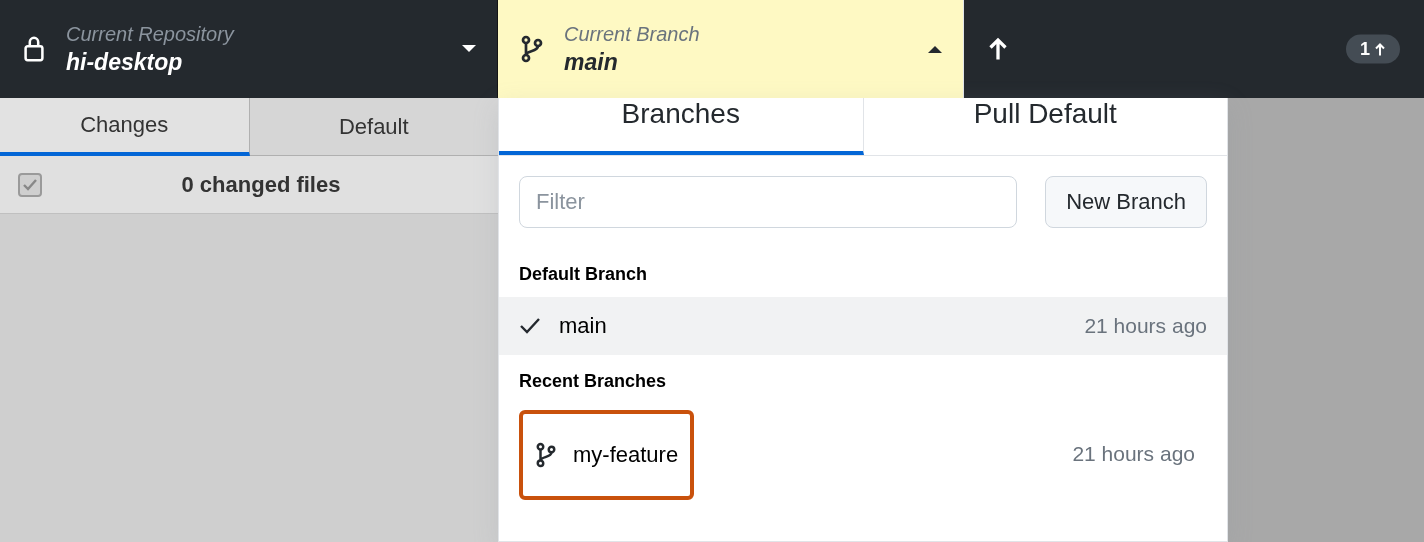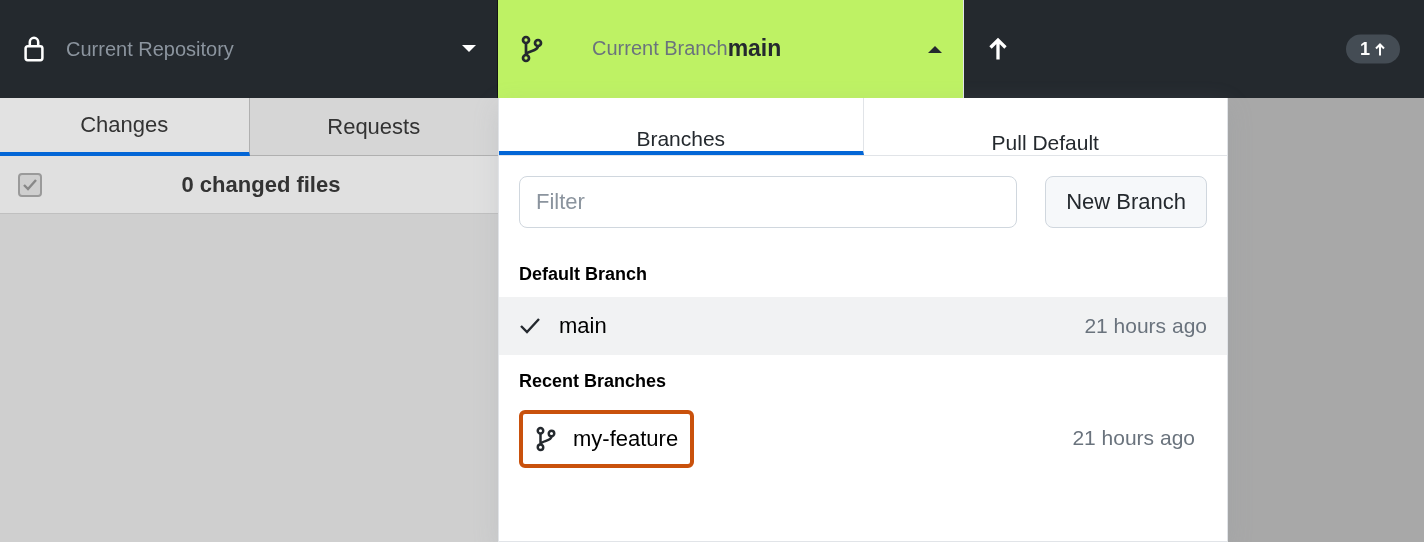--- a/index.html
+++ b/index.html
@@ -18,24 +18,24 @@
     color: #fff;
   }
   .toolbar-section {
     display: flex;
     align-items: center;
     padding: 0 20px;
     border-right: 1px solid #141414;
     position: relative;
   }
   .toolbar-section.repo { width: 498px; }
-  .toolbar-section.branch { width: 466px; background: #bef264; color: #24292e; border-right: 1px solid #e1e4e8; gap: 28px; }
+  .toolbar-section.branch { width: 466px; background: #fef9c3; color: #24292e; border-right: 1px solid #e1e4e8; }
   .toolbar-section.push { flex: 1; border-right: none; }
   .tb-icon { width: 28px; flex-shrink: 0; margin-right: 18px; display:flex; align-items:center; justify-content:center; }
-  .tb-text { display: flex; flex-direction: row; }
+  .tb-text { display: flex; flex-direction: column; font-style: italic; }
   .tb-label { font-size: 20px; color: #8b949e; line-height: 1.4; }
   .toolbar-section.branch .tb-label { color: #6a737d; }
   .tb-value { font-size: 23px; font-weight: 600; line-height: 1.3; }
   .chevron { margin-left: auto; }
   .badge {
     position: absolute;
     right: 24px;
     top: 50%;
     transform: translateY(-50%);
     background: #444c54;
@@ -108,23 +108,23 @@
     box-shadow: 0 8px 24px rgba(140,149,159,.2);
   }
   .dd-tabs {
     display: flex;
     height: 58px;
     border-bottom: 1px solid #e1e4e8;
   }
   .dd-tab {
     flex: 1;
     display: flex;
-    align-items: flex-end;
+    align-items: flex-start;
     justify-content: center;
-    font-size: 21px;
+    font-size: 28px;
     color: #24292e;
     border-right: 1px solid #e1e4e8;
   }
   .dd-tab:last-child { border-right: none; }
   .dd-tab.active { border-bottom: 4px solid #0366d6; }
   .filter-row {
     display: flex;
     gap: 16px;
     padding: 20px;
   }
@@ -161,41 +161,42 @@
   .branch-item.selected { background: #f1f2f3; }
   .branch-item .bi-icon { width: 28px; margin-right: 12px; display:flex; align-items:center; }
   .branch-item .bi-name { flex: 1; }
   .branch-item .bi-time { color: #6a737d; font-size: 21px; }
   .recent-wrap { padding: 0 12px; }
   .highlight-box {
     border: 4px solid #c9510c;
     border-radius: 6px;
     display: inline-flex;
     align-items: center;
-    padding: 12px 12px;
+    padding: 28px 12px;
     margin-top: 2px;
   }
   .highlight-box .bi-icon { width: 28px; margin-right: 10px; display:flex; }
   .time-right { position: absolute; right: 20px; color: #6a737d; font-size: 21px; }
   .recent-row { position: relative; display:flex; align-items:center; padding: 4px 8px; min-height: 64px; }
   svg { display: block; }
 </style>
 </head>
 <body>
 
 <div class="toolbar">
   <div class="toolbar-section repo">
     <span class="tb-icon">
       <svg width="24" height="28" viewBox="0 0 16 20" fill="none" stroke="#fff" stroke-width="1.8">
           <rect x="2" y="8" width="12" height="10" rx="1.5"></rect>
           <path d="M5 8V5a3 3 0 0 1 6 0v3"></path>
         </svg>
     </span>
     <div class="tb-text">
       <span class="tb-label">Current Repository</span>
+      <span class="tb-value">hi-desktop</span>
     </div>
     <span class="chevron">
       <svg width="16" height="10" viewBox="0 0 16 10">
           <path d="M1 1l7 7 7-7" fill="#fff"></path>
         </svg>
     </span>
   </div>
 
   <div class="toolbar-section branch">
     <span class="tb-icon">
@@ -231,21 +232,21 @@
     </span>
   </div>
 </div>
 
 <div class="sidebar">
   <div class="side-tabs">
     <div class="side-tab active">
       <span>Changes</span>
     </div>
     <div class="side-tab">
-      <span>Requests</span>
+      <span>Default</span>
     </div>
   </div>
   <div class="changed-row">
     <span class="chk">
       <svg width="16" height="14" viewBox="0 0 16 14" fill="none" stroke="#888" stroke-width="2.4">
           <path d="M2 7l4 4 8-9"></path>
         </svg>
     </span>
     <span class="changed-text">0 changed files</span>
   </div>

